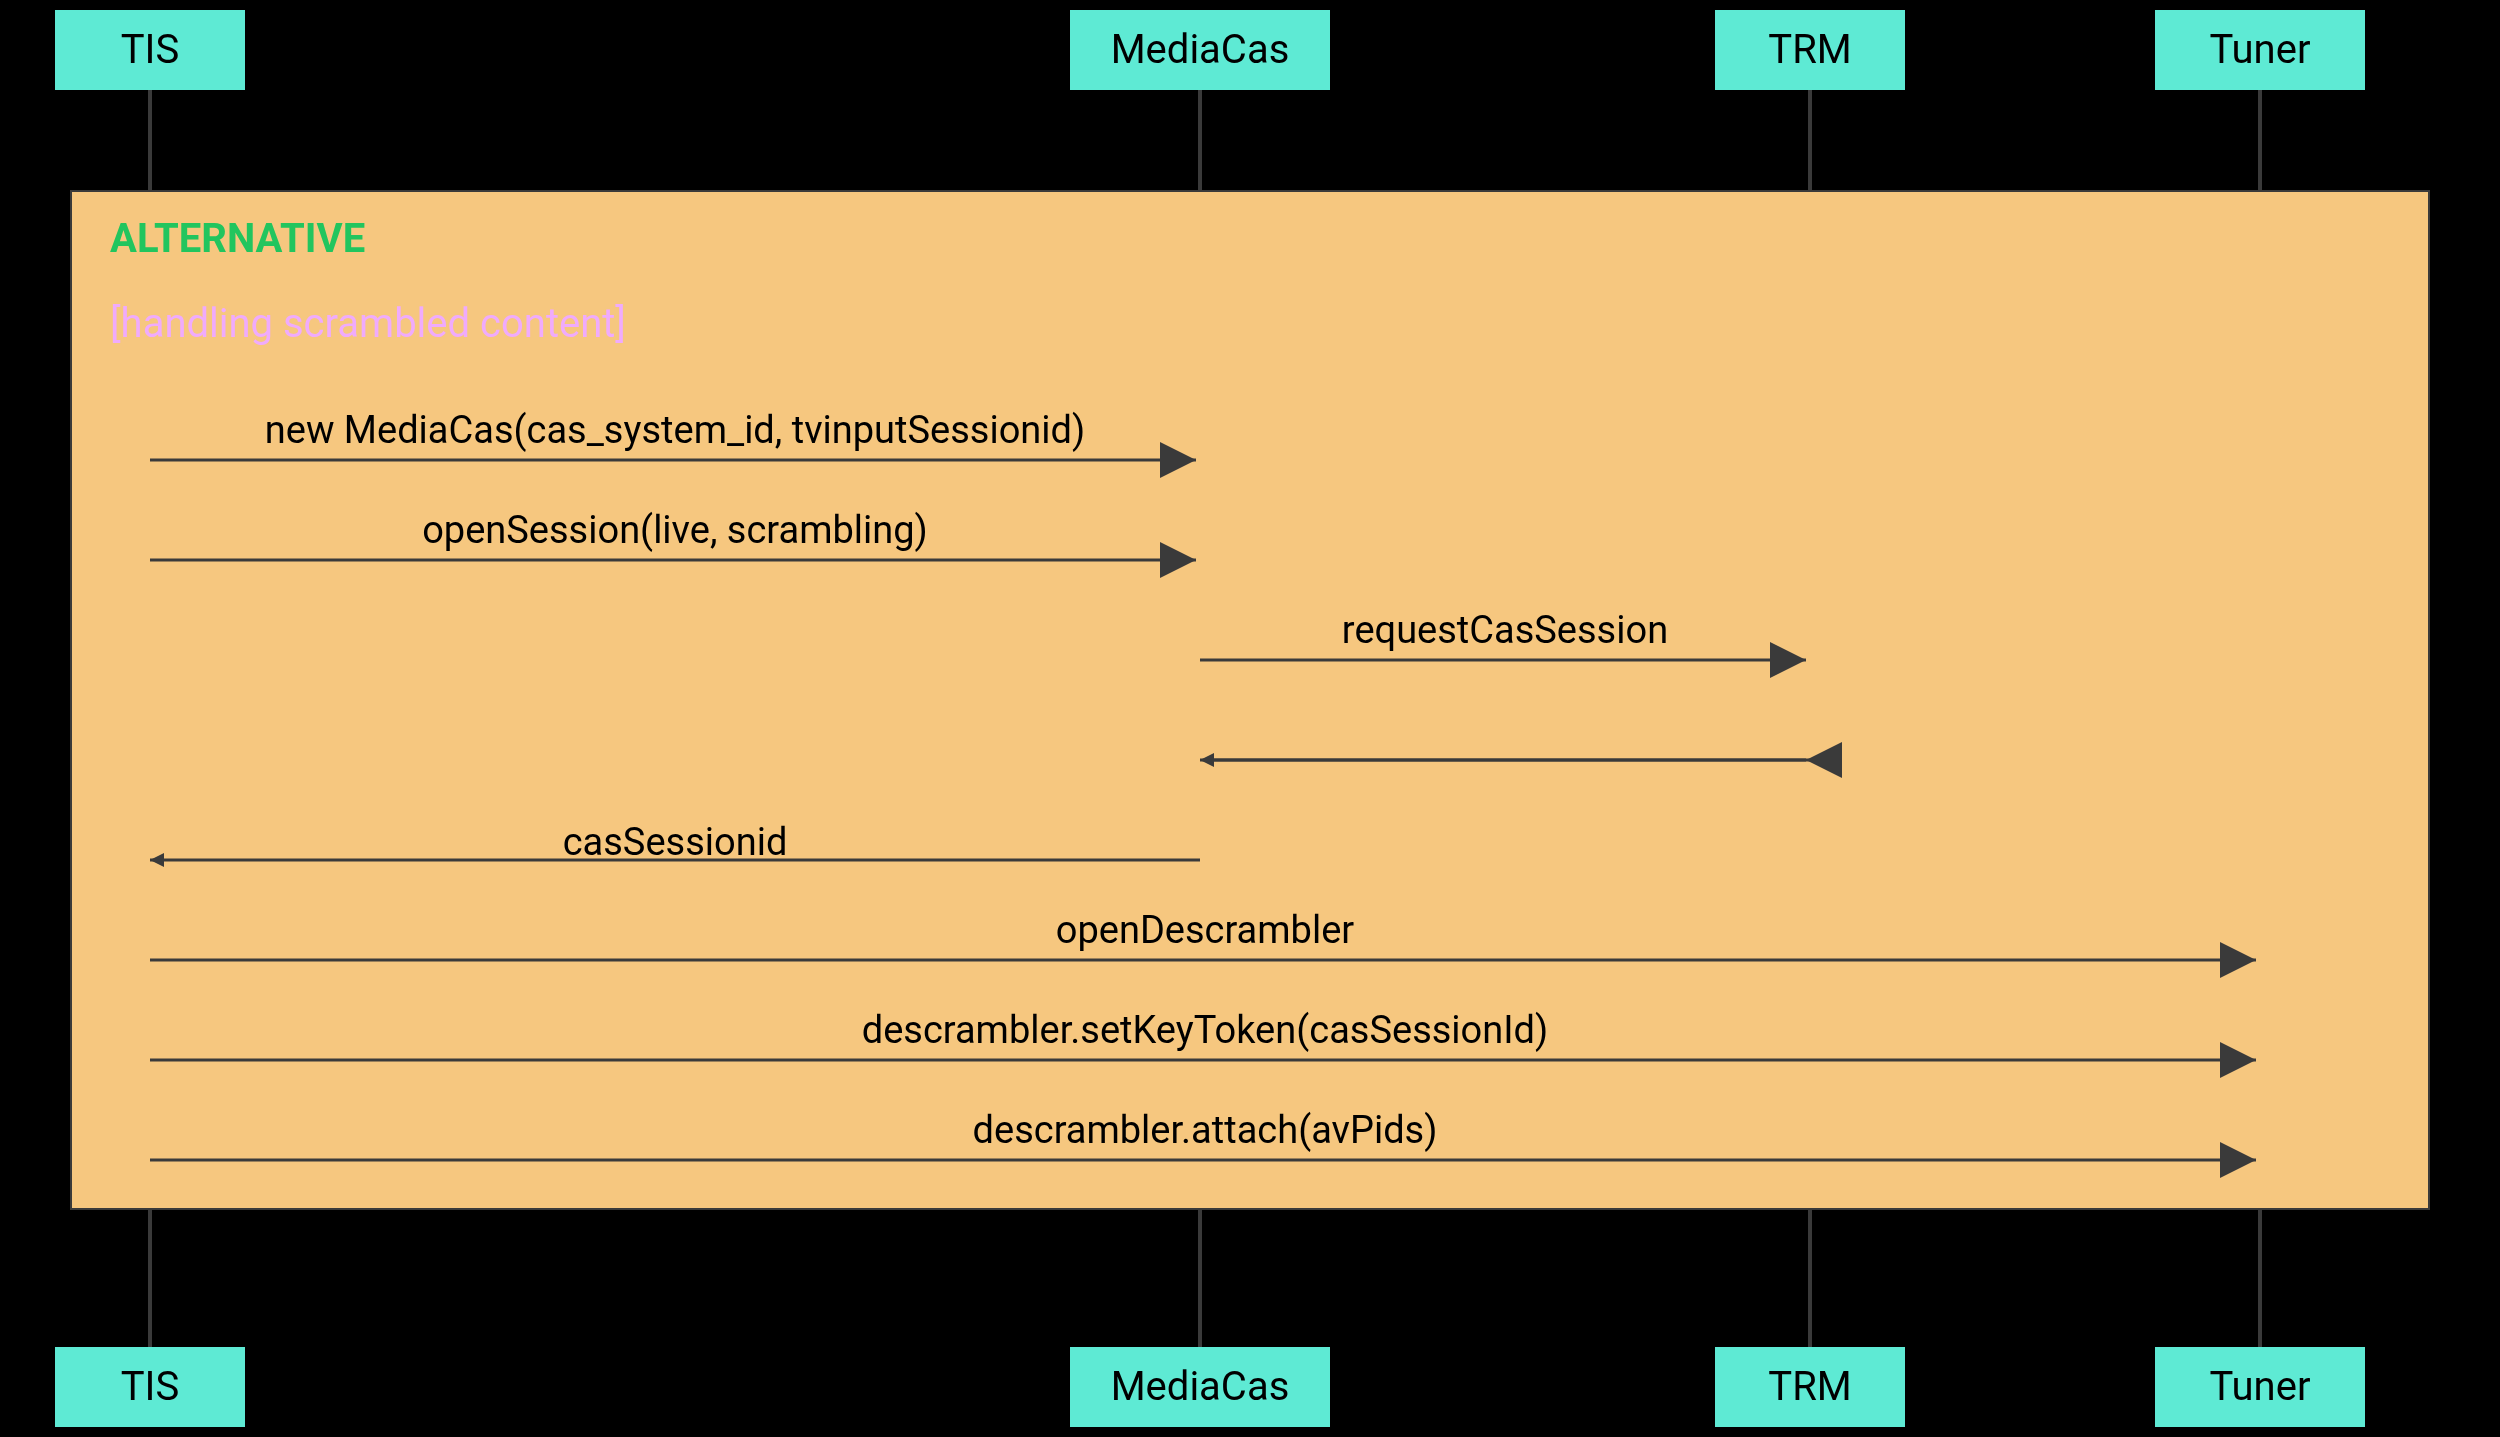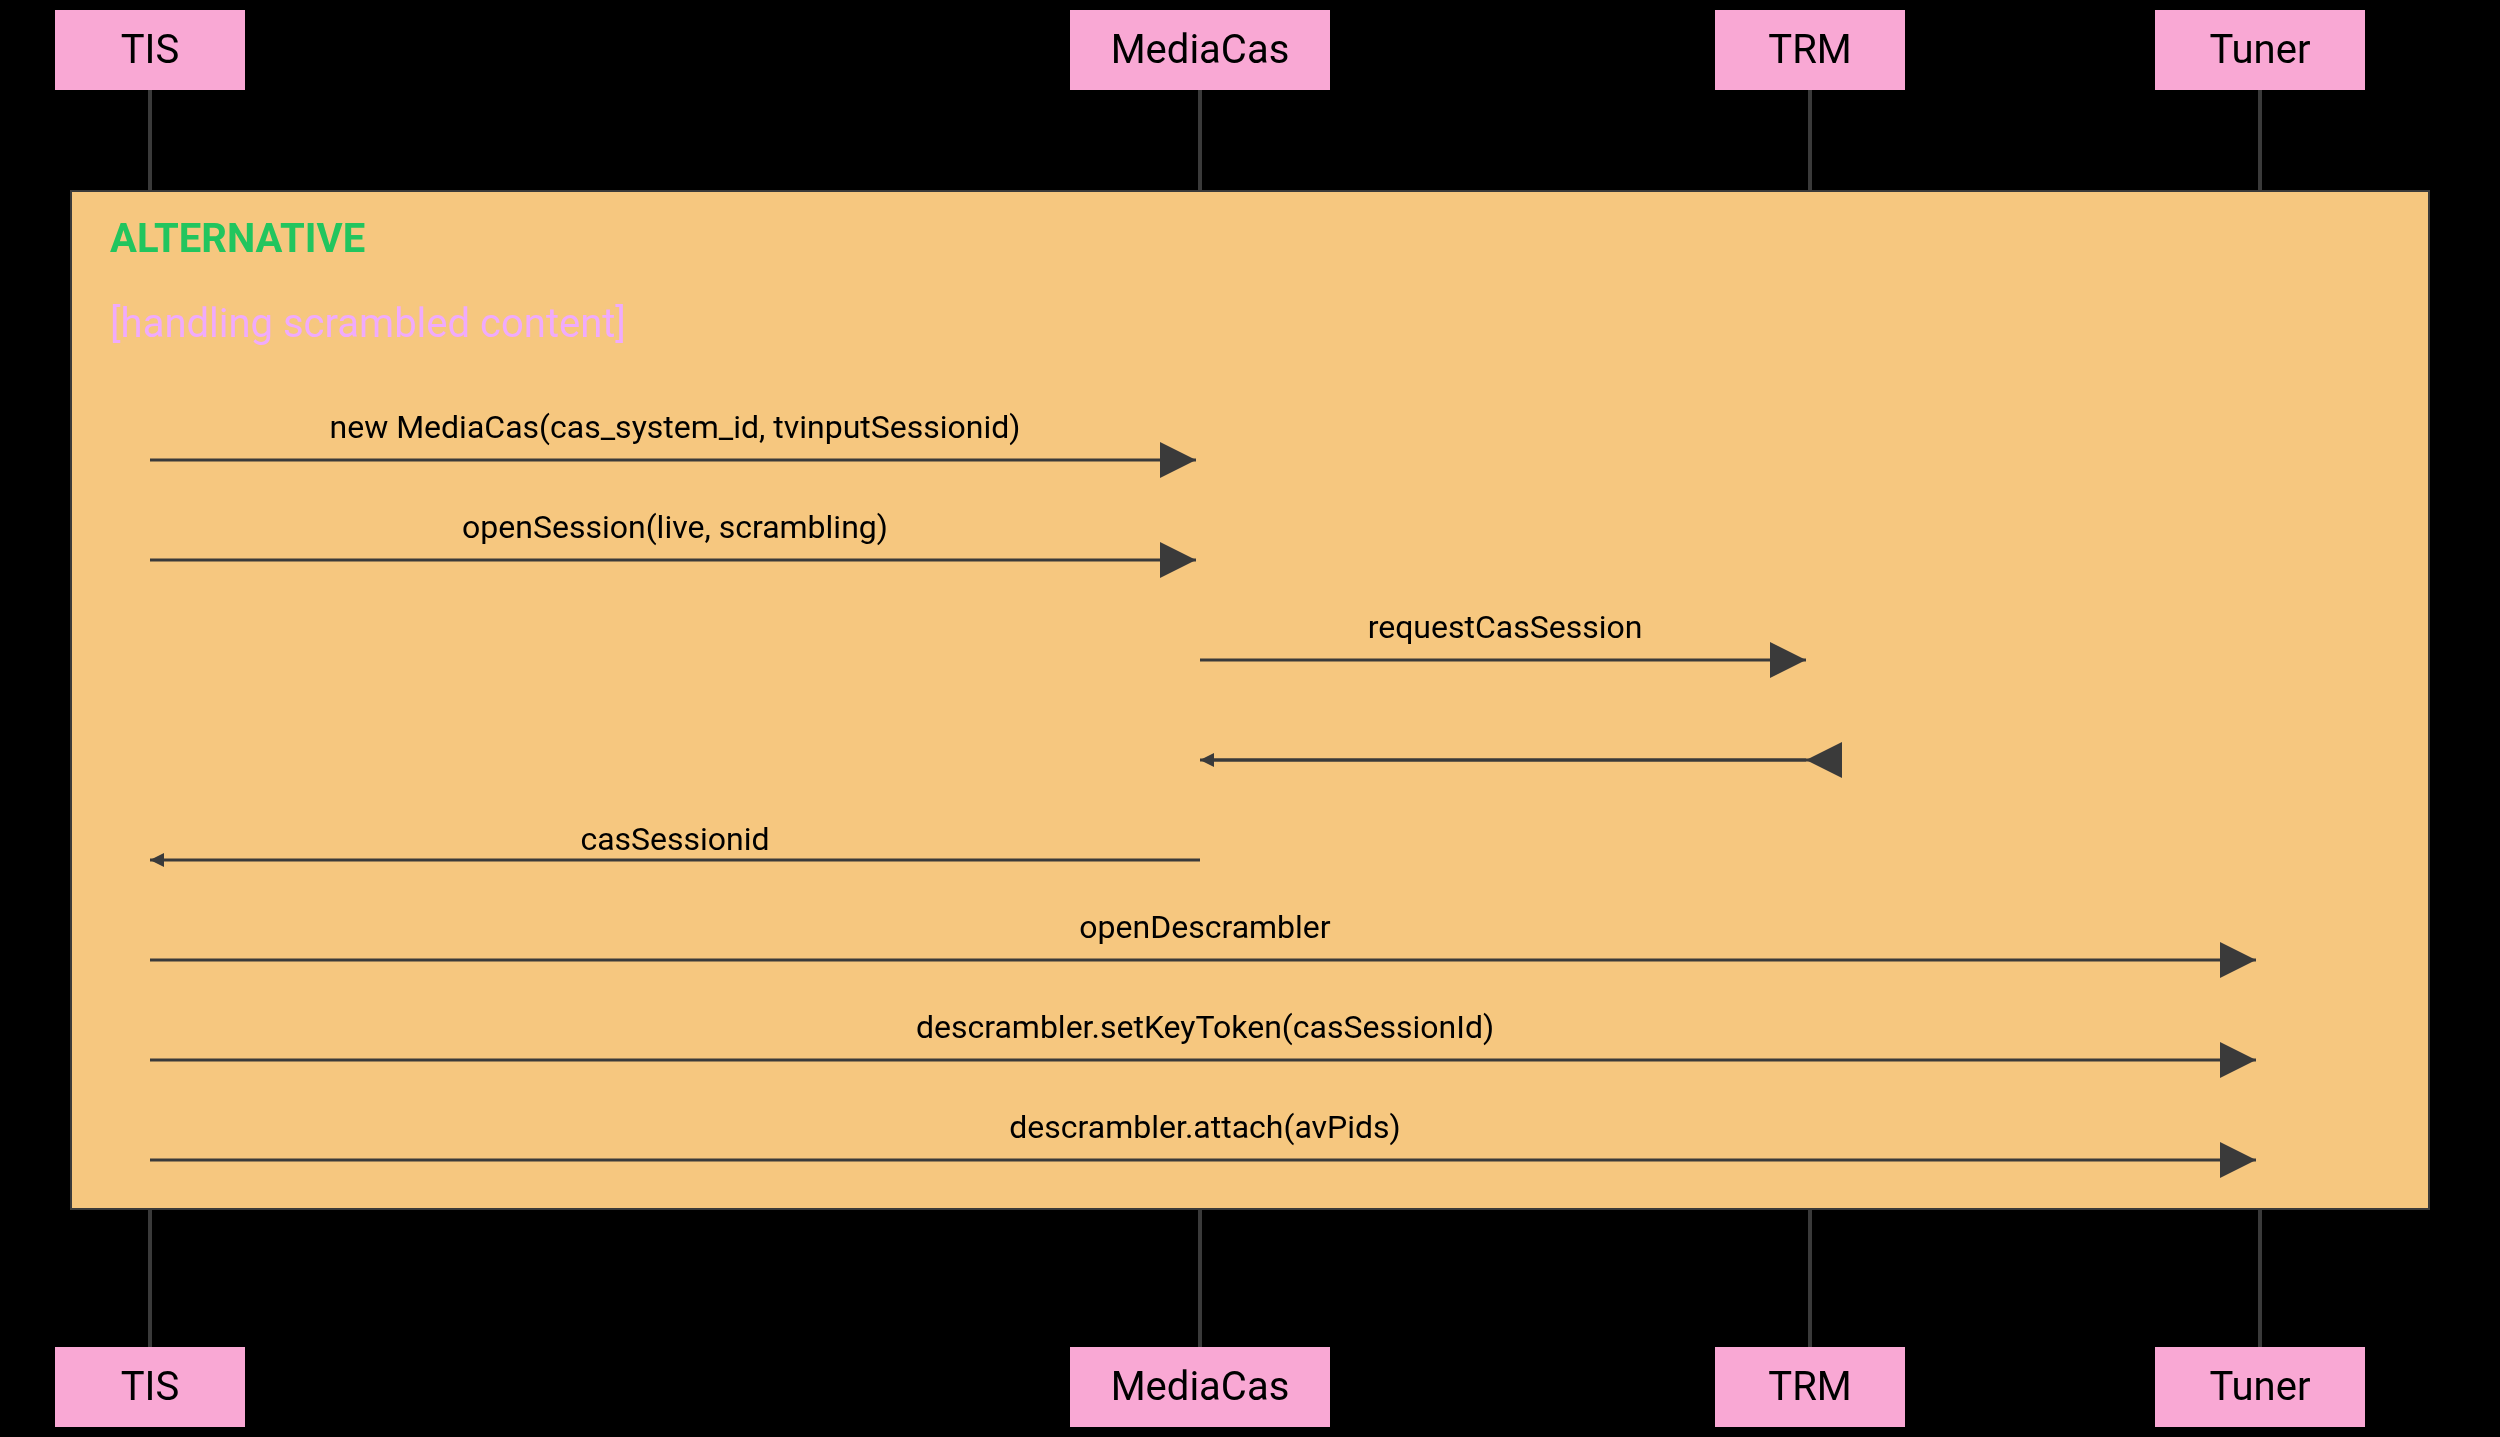--- a/index.html
+++ b/index.html
@@ -9,21 +9,21 @@
     font-family: "Roboto", "Helvetica Neue", Arial, sans-serif;
   }
   .canvas {
     position: relative;
     width: 2500px;
     height: 1437px;
     background: #000;
   }
   .participant {
     position: absolute;
-    background: #f9a8d4;
+    background: #5eead4;
     color: #000;
     font-size: 40px;
     font-weight: 400;
     text-align: center;
     height: 80px;
     line-height: 80px;
     box-sizing: border-box;
   }
   .lifeline {
     position: absolute;
@@ -42,21 +42,21 @@
     font-size: 40px;
     color: #22c55e;
   }
   .alt-guard {
     position: absolute;
     font-size: 40px;
     color: #f0abfc;
   }
   .msg-label {
     position: absolute;
-    font-size: 32px;
+    font-size: 38px;
     color: #000;
     text-align: center;
     white-space: nowrap;
   }
   svg.overlay {
     position: absolute;
     left: 0;
     top: 0;
     pointer-events: none;
   }

